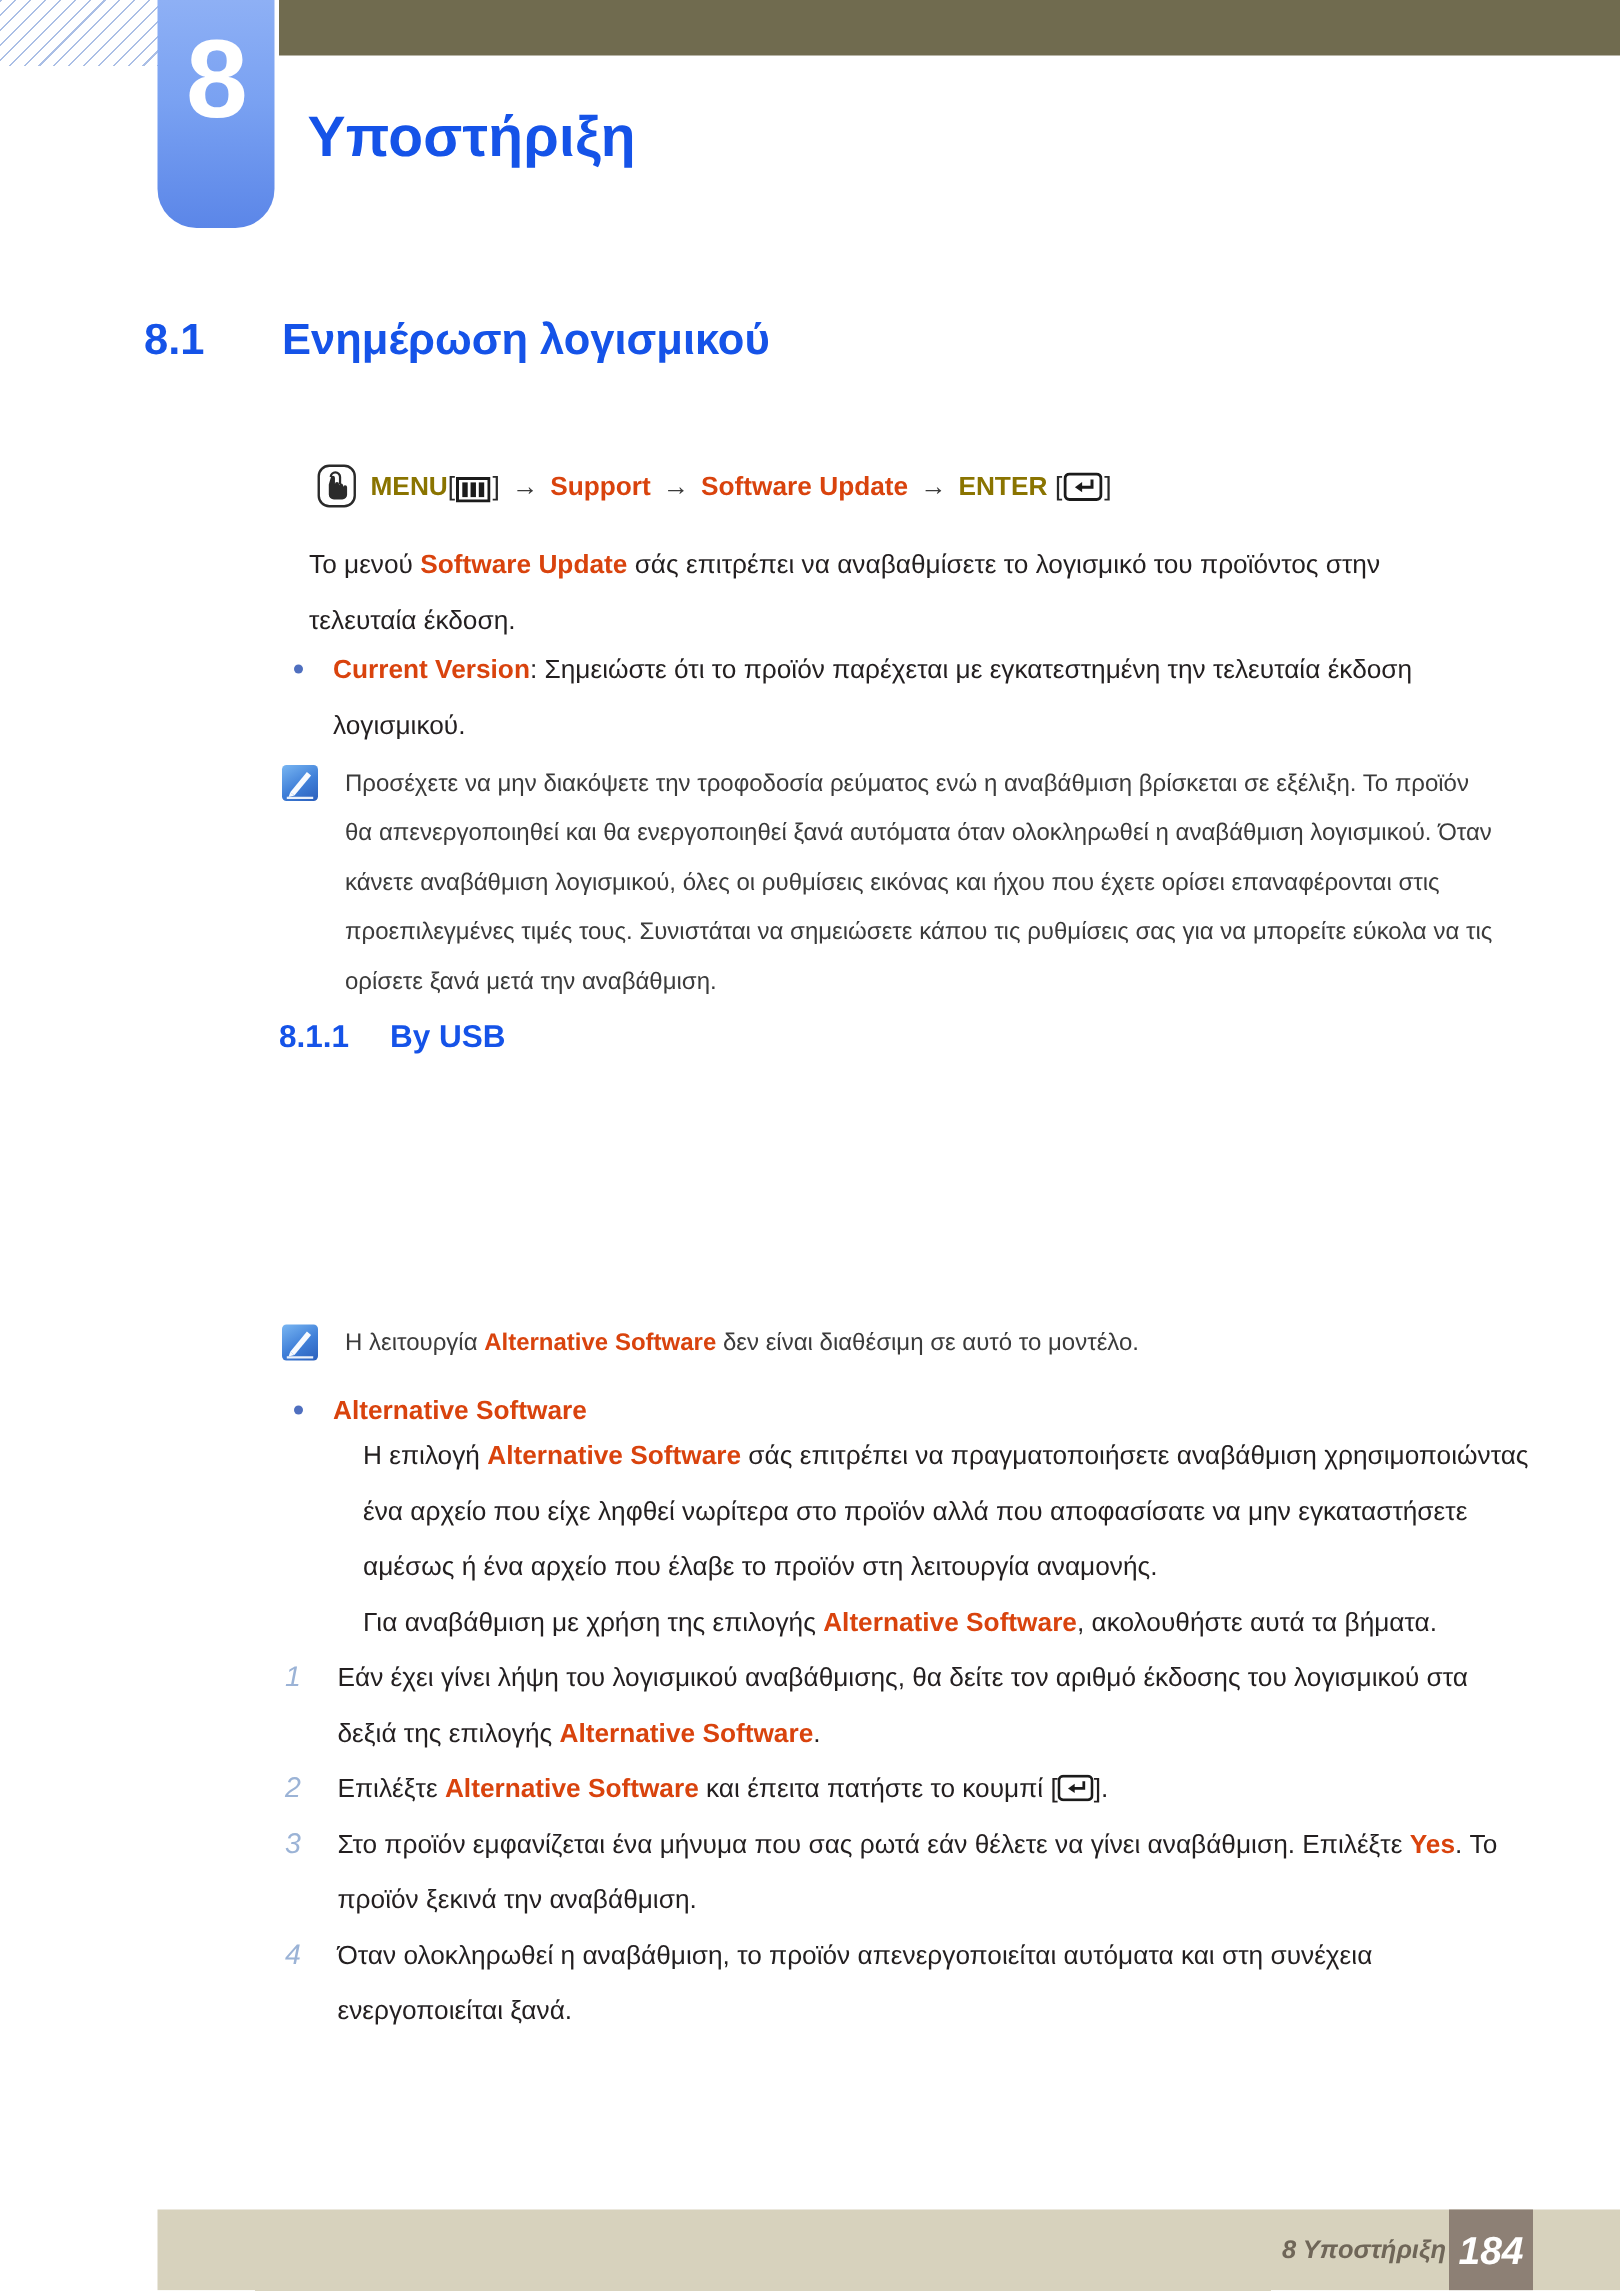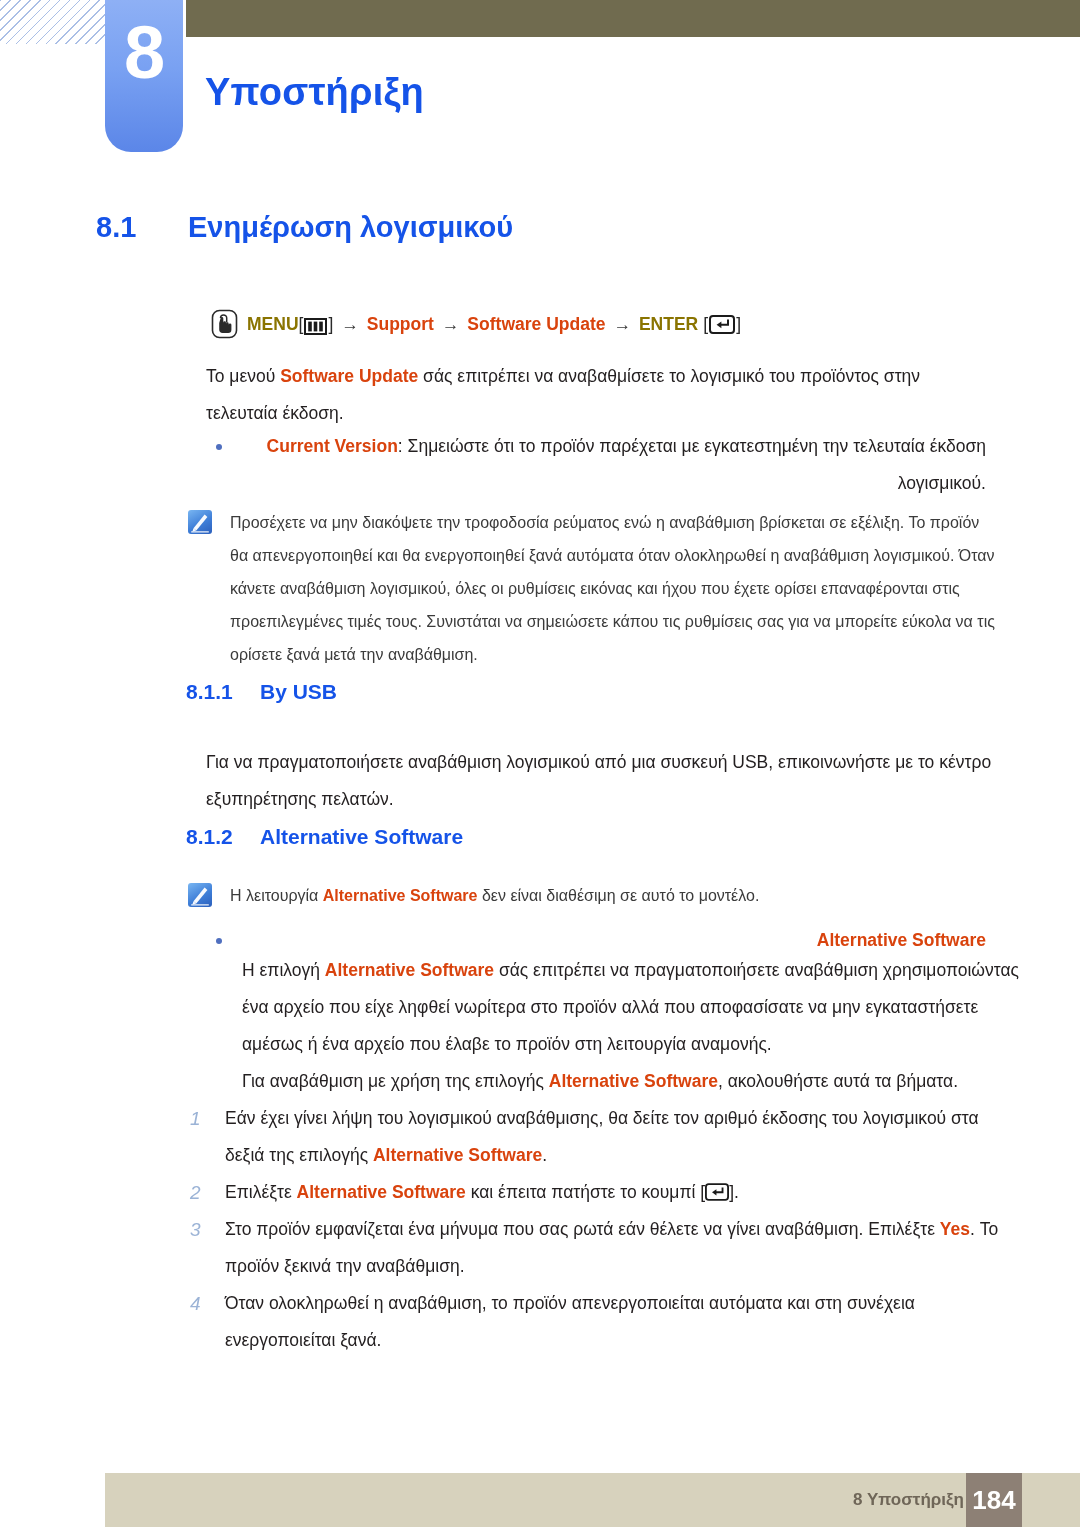--- a/index.html
+++ b/index.html
@@ -132,21 +132,20 @@
   }
   .b-orange { color: #d9430d; font-weight: 700; }
 
   
   .bullet {
     position: absolute;
     display: flex;
     font-size: 17.5px;
     line-height: 37px;
     color: #231f20;
-    text-align: right;
   }
   .bullet .dot {
     flex: 0 0 auto;
     width: 26px;
     color: #4f6fbf;
     font-size: 20px;
     line-height: 37px;
   }
   .bullet .dot i {
     display: inline-block;
@@ -205,20 +204,21 @@
     font-weight: 400;
   }
   .step .stxt { flex: 1 1 auto; }
 
   
   .footer {
     position: absolute;
     left: 105px; bottom: 0;
     width: 975px; height: 54px;
     background: #d7d2bd;
+    font-style: italic;
   }
   .footer-label {
     position: absolute;
     right: 116px; top: 16px;
     font-size: 17px;
     line-height: 22px;
     font-weight: 700;
     color: #6f6658;
     white-space: nowrap;
   }
@@ -307,25 +307,21 @@
         <path d="M3.2 21.9 H20.8" stroke="#ffffff" stroke-width="1.4" fill="none" opacity="0.9"></path>
       </svg>
     </span>
     <span class="note-txt">Προσέχετε να μην διακόψετε την τροφοδοσία ρεύματος ενώ η αναβάθμιση βρίσκεται σε εξέλιξη. Το προϊόν θα απενεργοποιηθεί και θα ενεργοποιηθεί ξανά αυτόματα όταν ολοκληρωθεί η αναβάθμιση λογισμικού. Όταν κάνετε αναβάθμιση λογισμικού, όλες οι ρυθμίσεις εικόνας και ήχου που έχετε ορίσει επαναφέρονται στις προεπιλεγμένες τιμές τους. Συνιστάται να σημειώσετε κάπου τις ρυθμίσεις σας για να μπορείτε εύκολα να τις ορίσετε ξανά μετά την αναβάθμιση.</span>
   </div>
 
   <div class="h2" style="left:186px; top:677px;">
     <span class="num">8.1.1</span><span>By USB</span>
   </div>
 
-  <div class="para" style="left:186px; top:744px; width:818px;">Για να πραγματοποιήσετε αναβάθμιση λογισμικού από μια συσκευή USB, επικοινωνήστε με το κέντρο εξυπηρέτησης πελατών.</div>
-
-  <div class="h2" style="left:186px; top:822px;">
-    <span class="num">8.1.2</span><span>Alternative Software</span>
-  </div>
+
 
   <div class="note" style="left:188px; top:879px; width:812px;">
     <span class="note-ico">
       <svg width="24" height="24" viewBox="0 0 24 24">
         <path d="M5.5 18.2 L16.6 4.6 L19.4 7.0 L8.3 20.4 z" fill="#ffffff" opacity="0.96"></path>
         <path d="M5.5 18.2 L8.3 20.4 L4.4 21.4 z" fill="#ffffff" opacity="0.96"></path>
         <path d="M3.2 21.9 H20.8" stroke="#ffffff" stroke-width="1.4" fill="none" opacity="0.9"></path>
       </svg>
     </span>
     <span class="note-txt"><span>Η λειτουργία </span><span class="b-orange">Alternative Software</span><span> δεν είναι διαθέσιμη σε αυτό το μοντέλο.</span></span>

